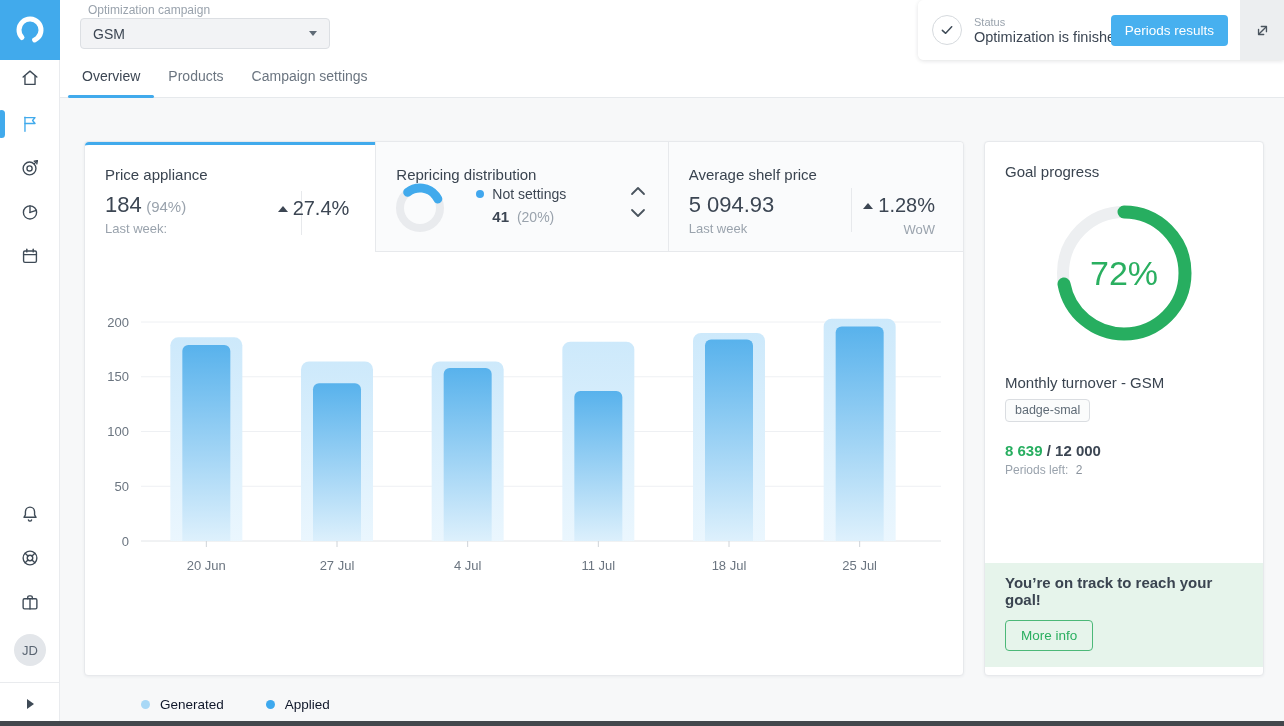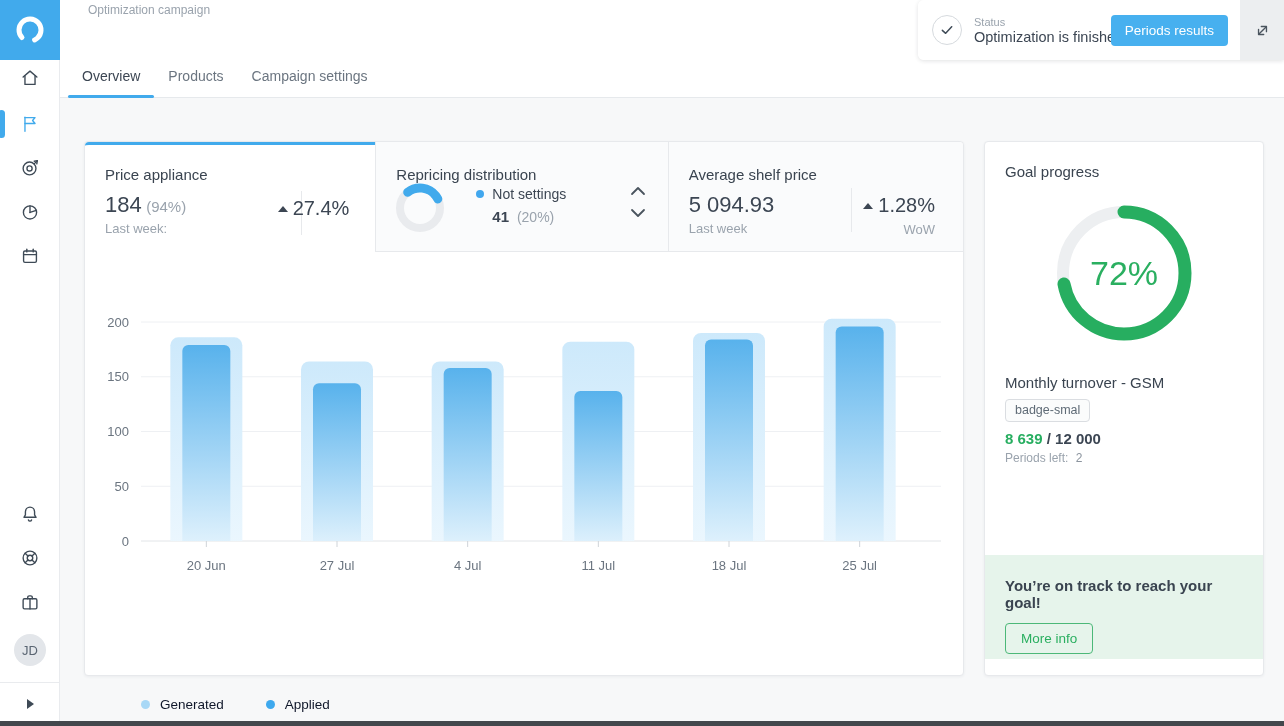--- a/index.html
+++ b/index.html
@@ -82,25 +82,25 @@
   #goal-title { padding:21px 20px 0; font-size:15px; font-weight:500; color:#3a4450; }
   #pager { margin-top:24px; display:flex; align-items:center; justify-content:center; gap:16px; }
   .pager-btn { width:26px; height:26px; border-radius:50%; background:#f1f3f4; border:none; display:flex; align-items:center; justify-content:center; cursor:pointer; }
   .tri-l { width:0; height:0; border-top:4.5px solid transparent; border-bottom:4.5px solid transparent; border-right:6px solid #3c4653; }
   .tri-r { width:0; height:0; border-top:4.5px solid transparent; border-bottom:4.5px solid transparent; border-left:6px solid #3c4653; }
   #pager-text { font-size:14px; color:#3c4653; }
   #goal-donut-wrap { position:relative; width:150px; height:150px; margin:18px auto 0; }
   #goal-pct { position:absolute; inset:0; display:flex; align-items:center; justify-content:center; font-size:34px; color:#2aaf60; }
   #goal-metric { padding:0 20px; margin-top:26px; font-size:15px; font-weight:500; color:#3a4450; }
   #goal-badge { display:inline-block; margin:8px 0 0 20px; padding:3px 9px 4px; border:1px solid #dadde1; background:#fbfcfc; border-radius:4px; font-size:12.5px; color:#5f6b76; }
-  #goal-values { padding:0 20px; margin-top:8px; font-size:15px; font-weight:700; color:#3c4653; }
+  #goal-values { padding:0 20px; margin-top:20px; font-size:15px; font-weight:700; color:#3c4653; }
   #goal-values .cur { color:#27ae60; }
   #goal-periods { padding:0 20px; margin-top:4px; font-size:12px; color:#9aa3ad; }
   #goal-periods .pv { color:#8b949e; margin-left:4px; }
-  #goal-footer { position:absolute; left:0; right:0; bottom:16px; height:104px; background:#e6f4eb; padding:22px 20px 0; }
+  #goal-footer { position:absolute; left:0; right:0; bottom:8px; height:104px; background:#e6f4eb; padding:11px 20px 0; }
   #goal-footer-msg { font-size:15px; font-weight:700; color:#3a4450; }
   #more-info-btn { margin-top:12px; height:31px; padding:0 15px; background:transparent; border:1px solid #4cb878; color:#2aaf60; border-radius:4px; font-size:13.5px; cursor:pointer; font-family:inherit; }
 
   #bottom-bar { position:absolute; left:0; bottom:0; width:1284px; height:5px; background:#43474c; }
 </style>
 </head>
 <body>
 
 <div id="app">
 
@@ -173,20 +173,24 @@
     </div>
     <div id="avatar">JD</div>
     <div id="side-divider"></div>
     <div id="collapse-btn">
       <span class="tri-right"></span>
     </div>
   </nav>
 
   <header id="header">
     <div id="campaign-label">Optimization campaign</div>
+    <div id="campaign-select">
+      <span class="value">GSM</span>
+      <span class="caret-down"></span>
+    </div>
 
     <div id="status-wrap">
       <div id="status-card">
         <div id="status-check">
           <svg width="16" height="16" viewBox="0 0 24 24" fill="none" stroke="#3e4a56" stroke-width="2.2" stroke-linecap="round" stroke-linejoin="round">
             <path d="M5 12.5 L10 17 L19 7"></path>
           </svg>
         </div>
         <div id="status-texts">
           <div id="status-label">Status</div>

